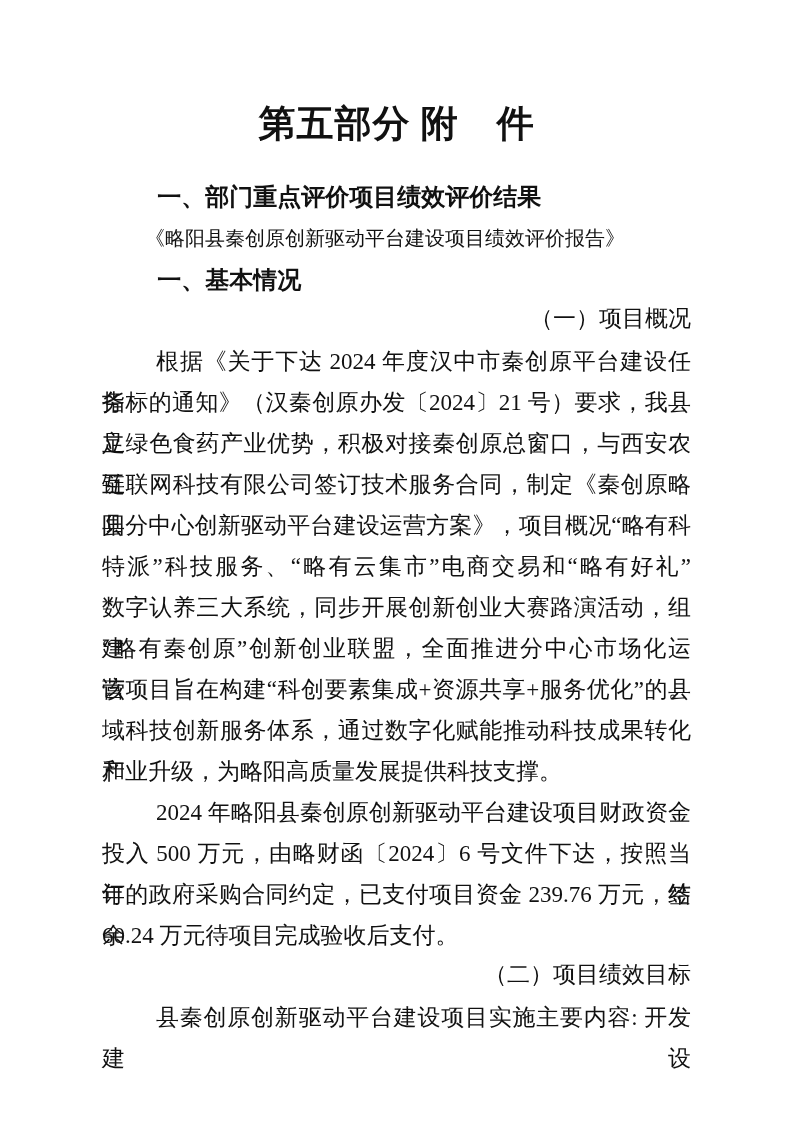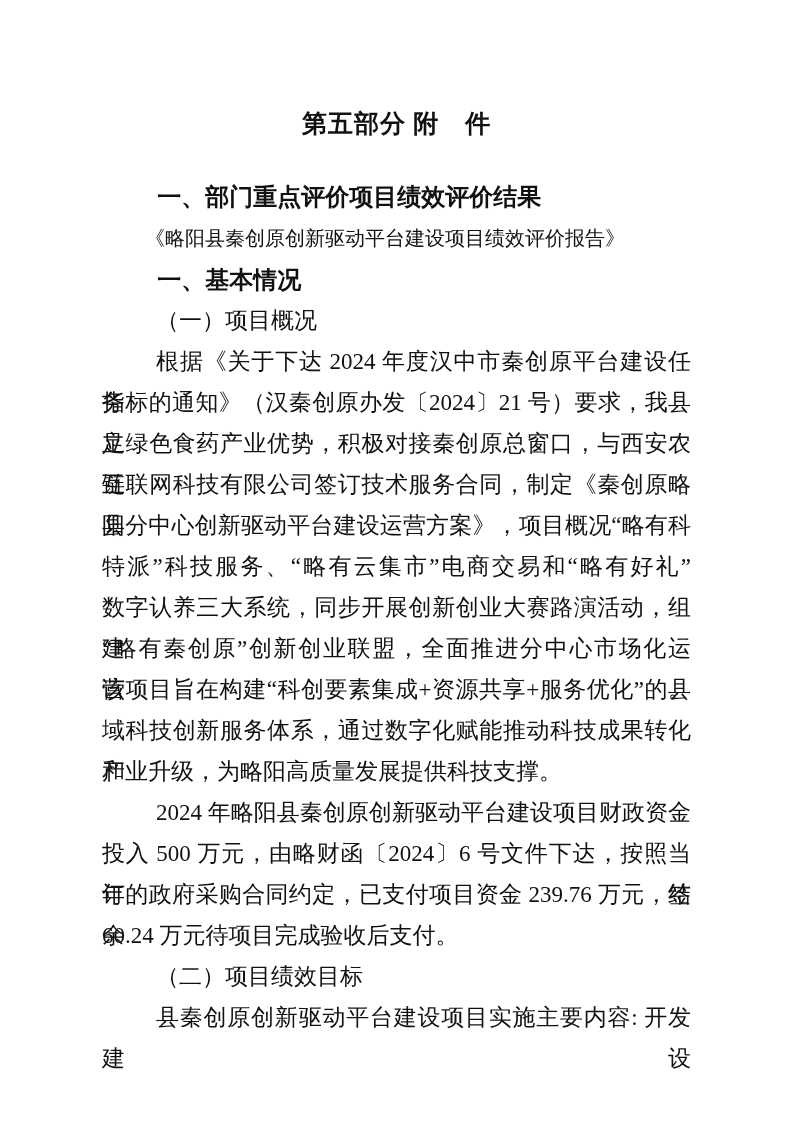--- a/index.html
+++ b/index.html
@@ -14,21 +14,21 @@
   .page {
     width: 793px;
     height: 1122px;
     background: #ffffff;
     padding: 0 102px;
   }
   .doc-title {
     margin-top: 102px;
     height: 44px;
     line-height: 44px;
-    font-size: 25px;
+    font-size: 37px;
     font-weight: 700;
     text-align: center;
     font-family: "Liberation Serif", "DejaVu Serif", serif;
     letter-spacing: 1px;
     white-space: pre;
   }
   .h1 {
     height: 41px;
     line-height: 41px;
     font-size: 24px;
@@ -43,23 +43,24 @@
     line-height: 41px;
     font-size: 20px;
     font-family: "Liberation Serif", "DejaVu Serif", serif;
     text-indent: 2.15em;
     white-space: nowrap;
   }
   .h2 {
     height: 41px;
     line-height: 41px;
     font-size: 23px;
-    font-family: Liberation Sans, sans-serif;
+    font-family: Liberation Mono, monospace;
     text-indent: 2.35em;
     white-space: nowrap;
+    text-align: right;
   }
   .para { display: block; }
   .line {
     height: 41px;
     line-height: 41px;
     font-size: 23px;
     text-align: justify;
     text-align-last: justify;
     text-justify: inter-character;
   }

